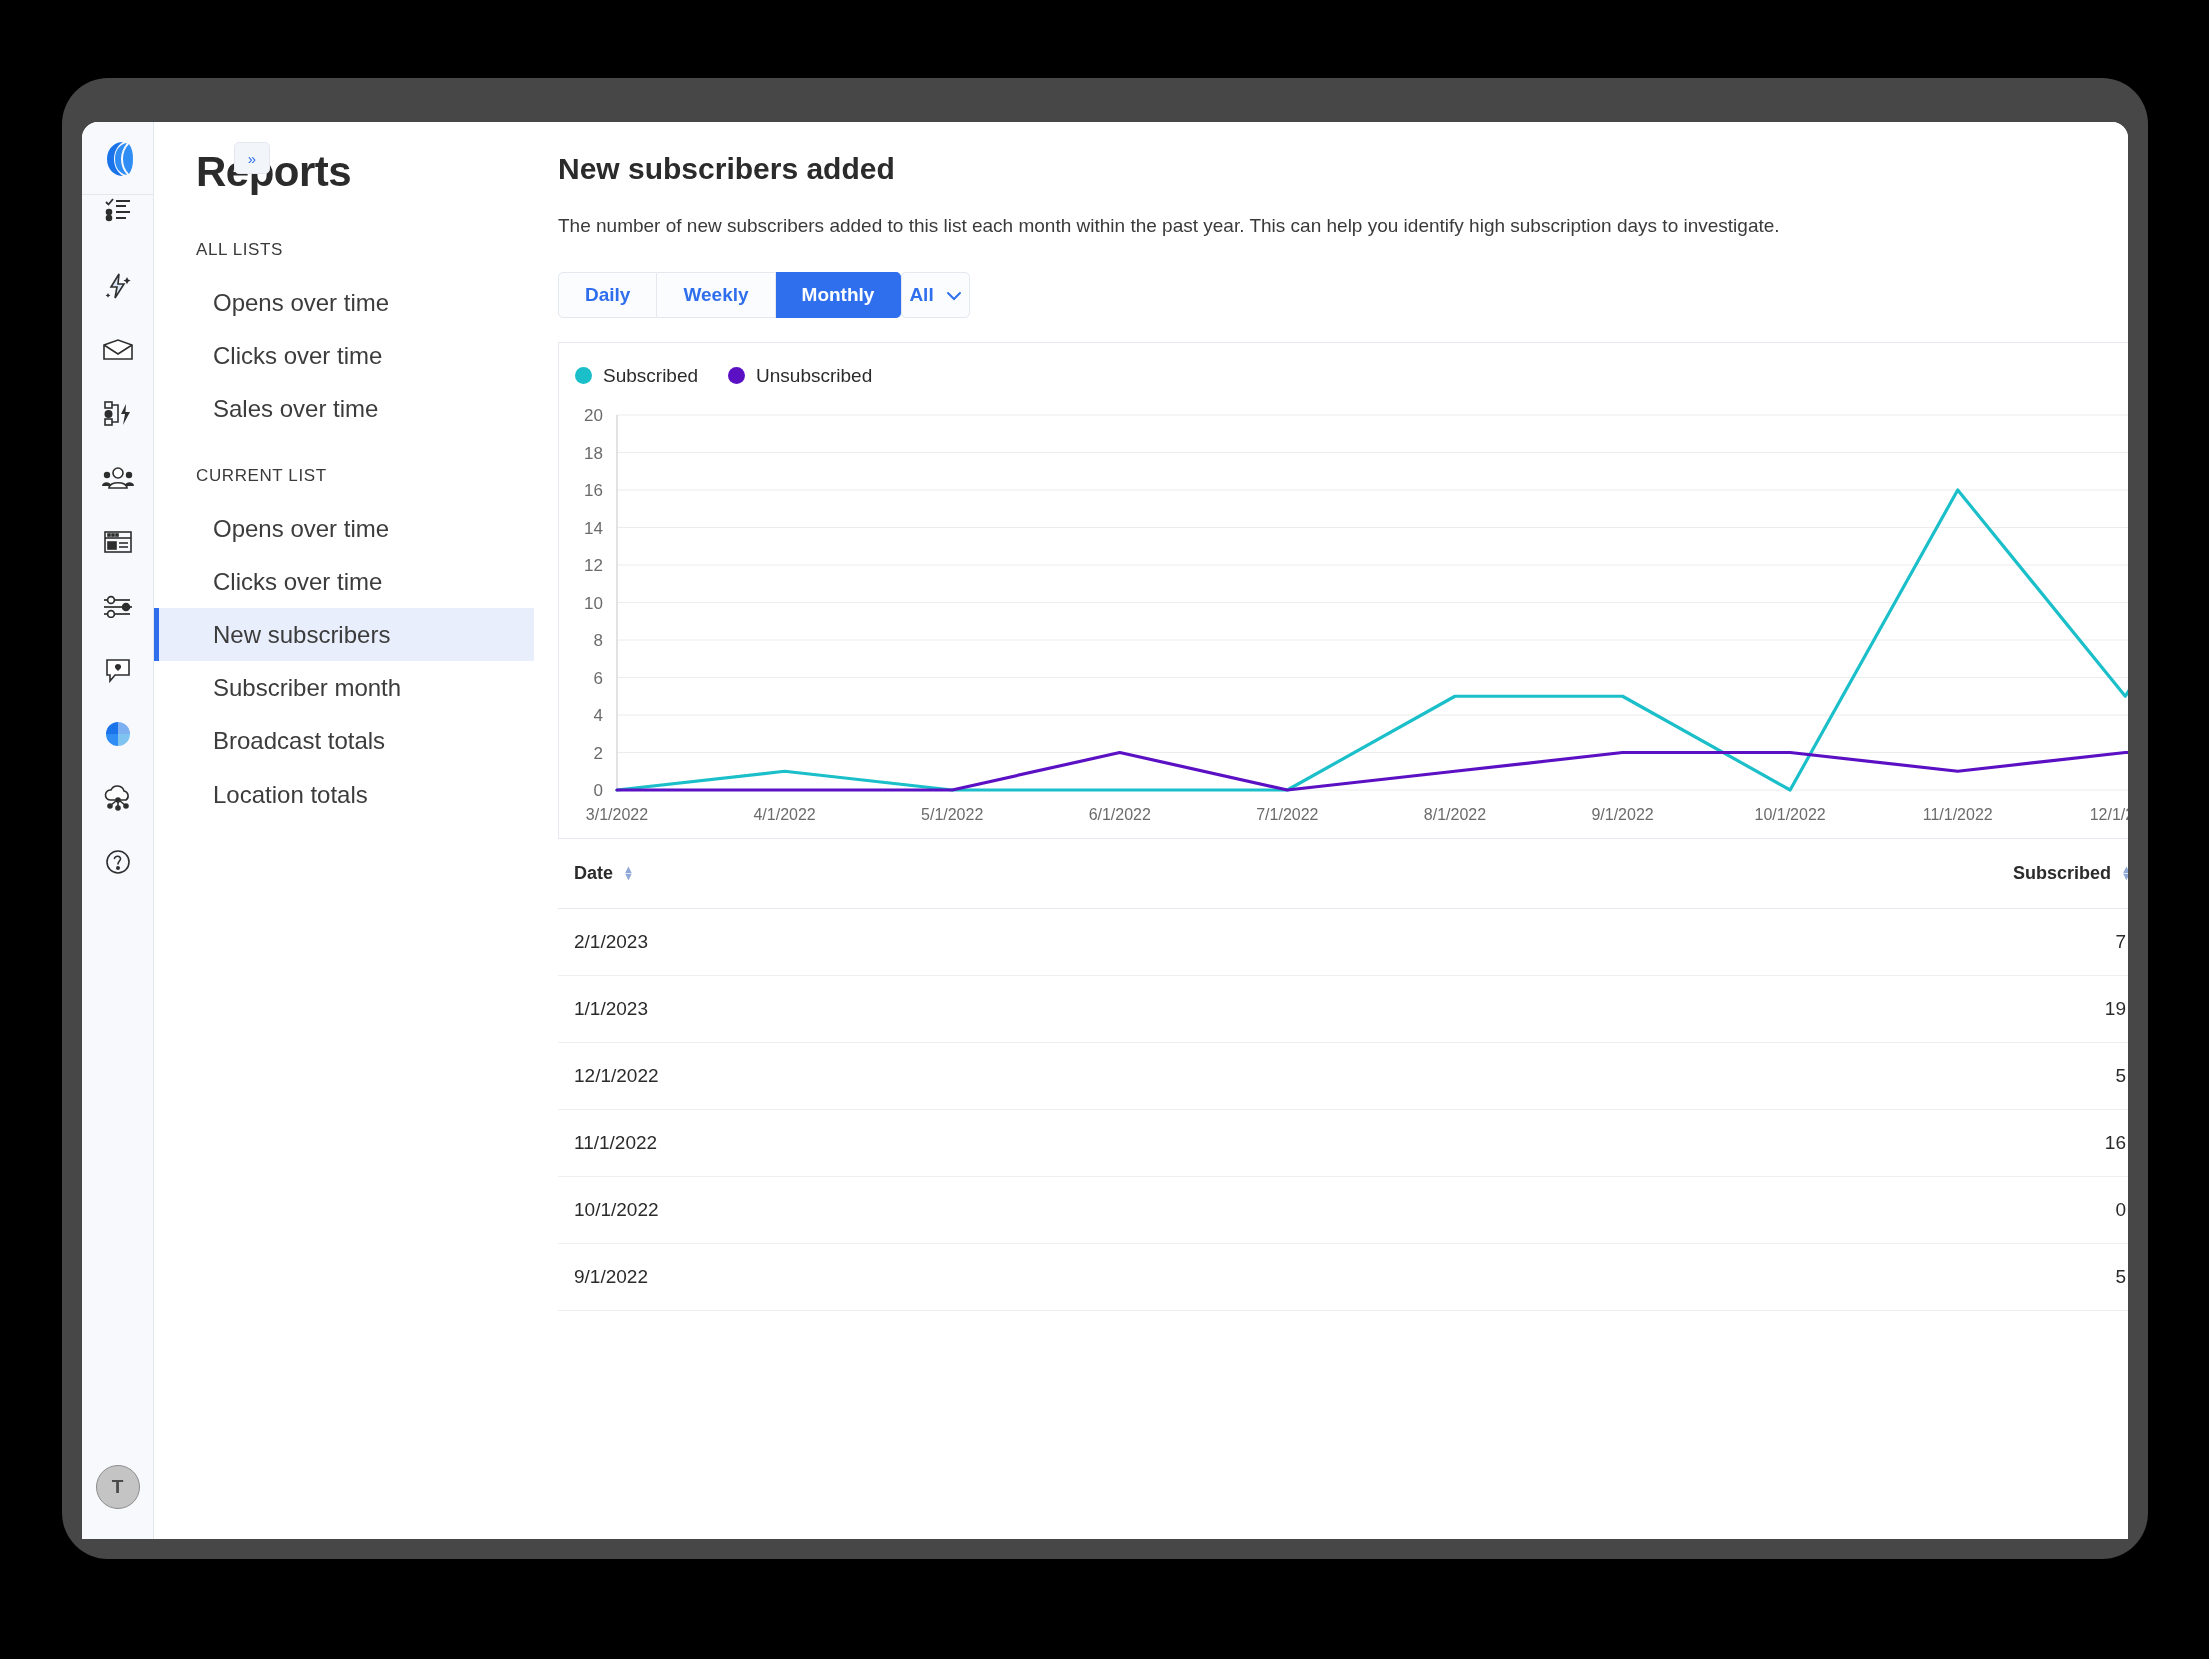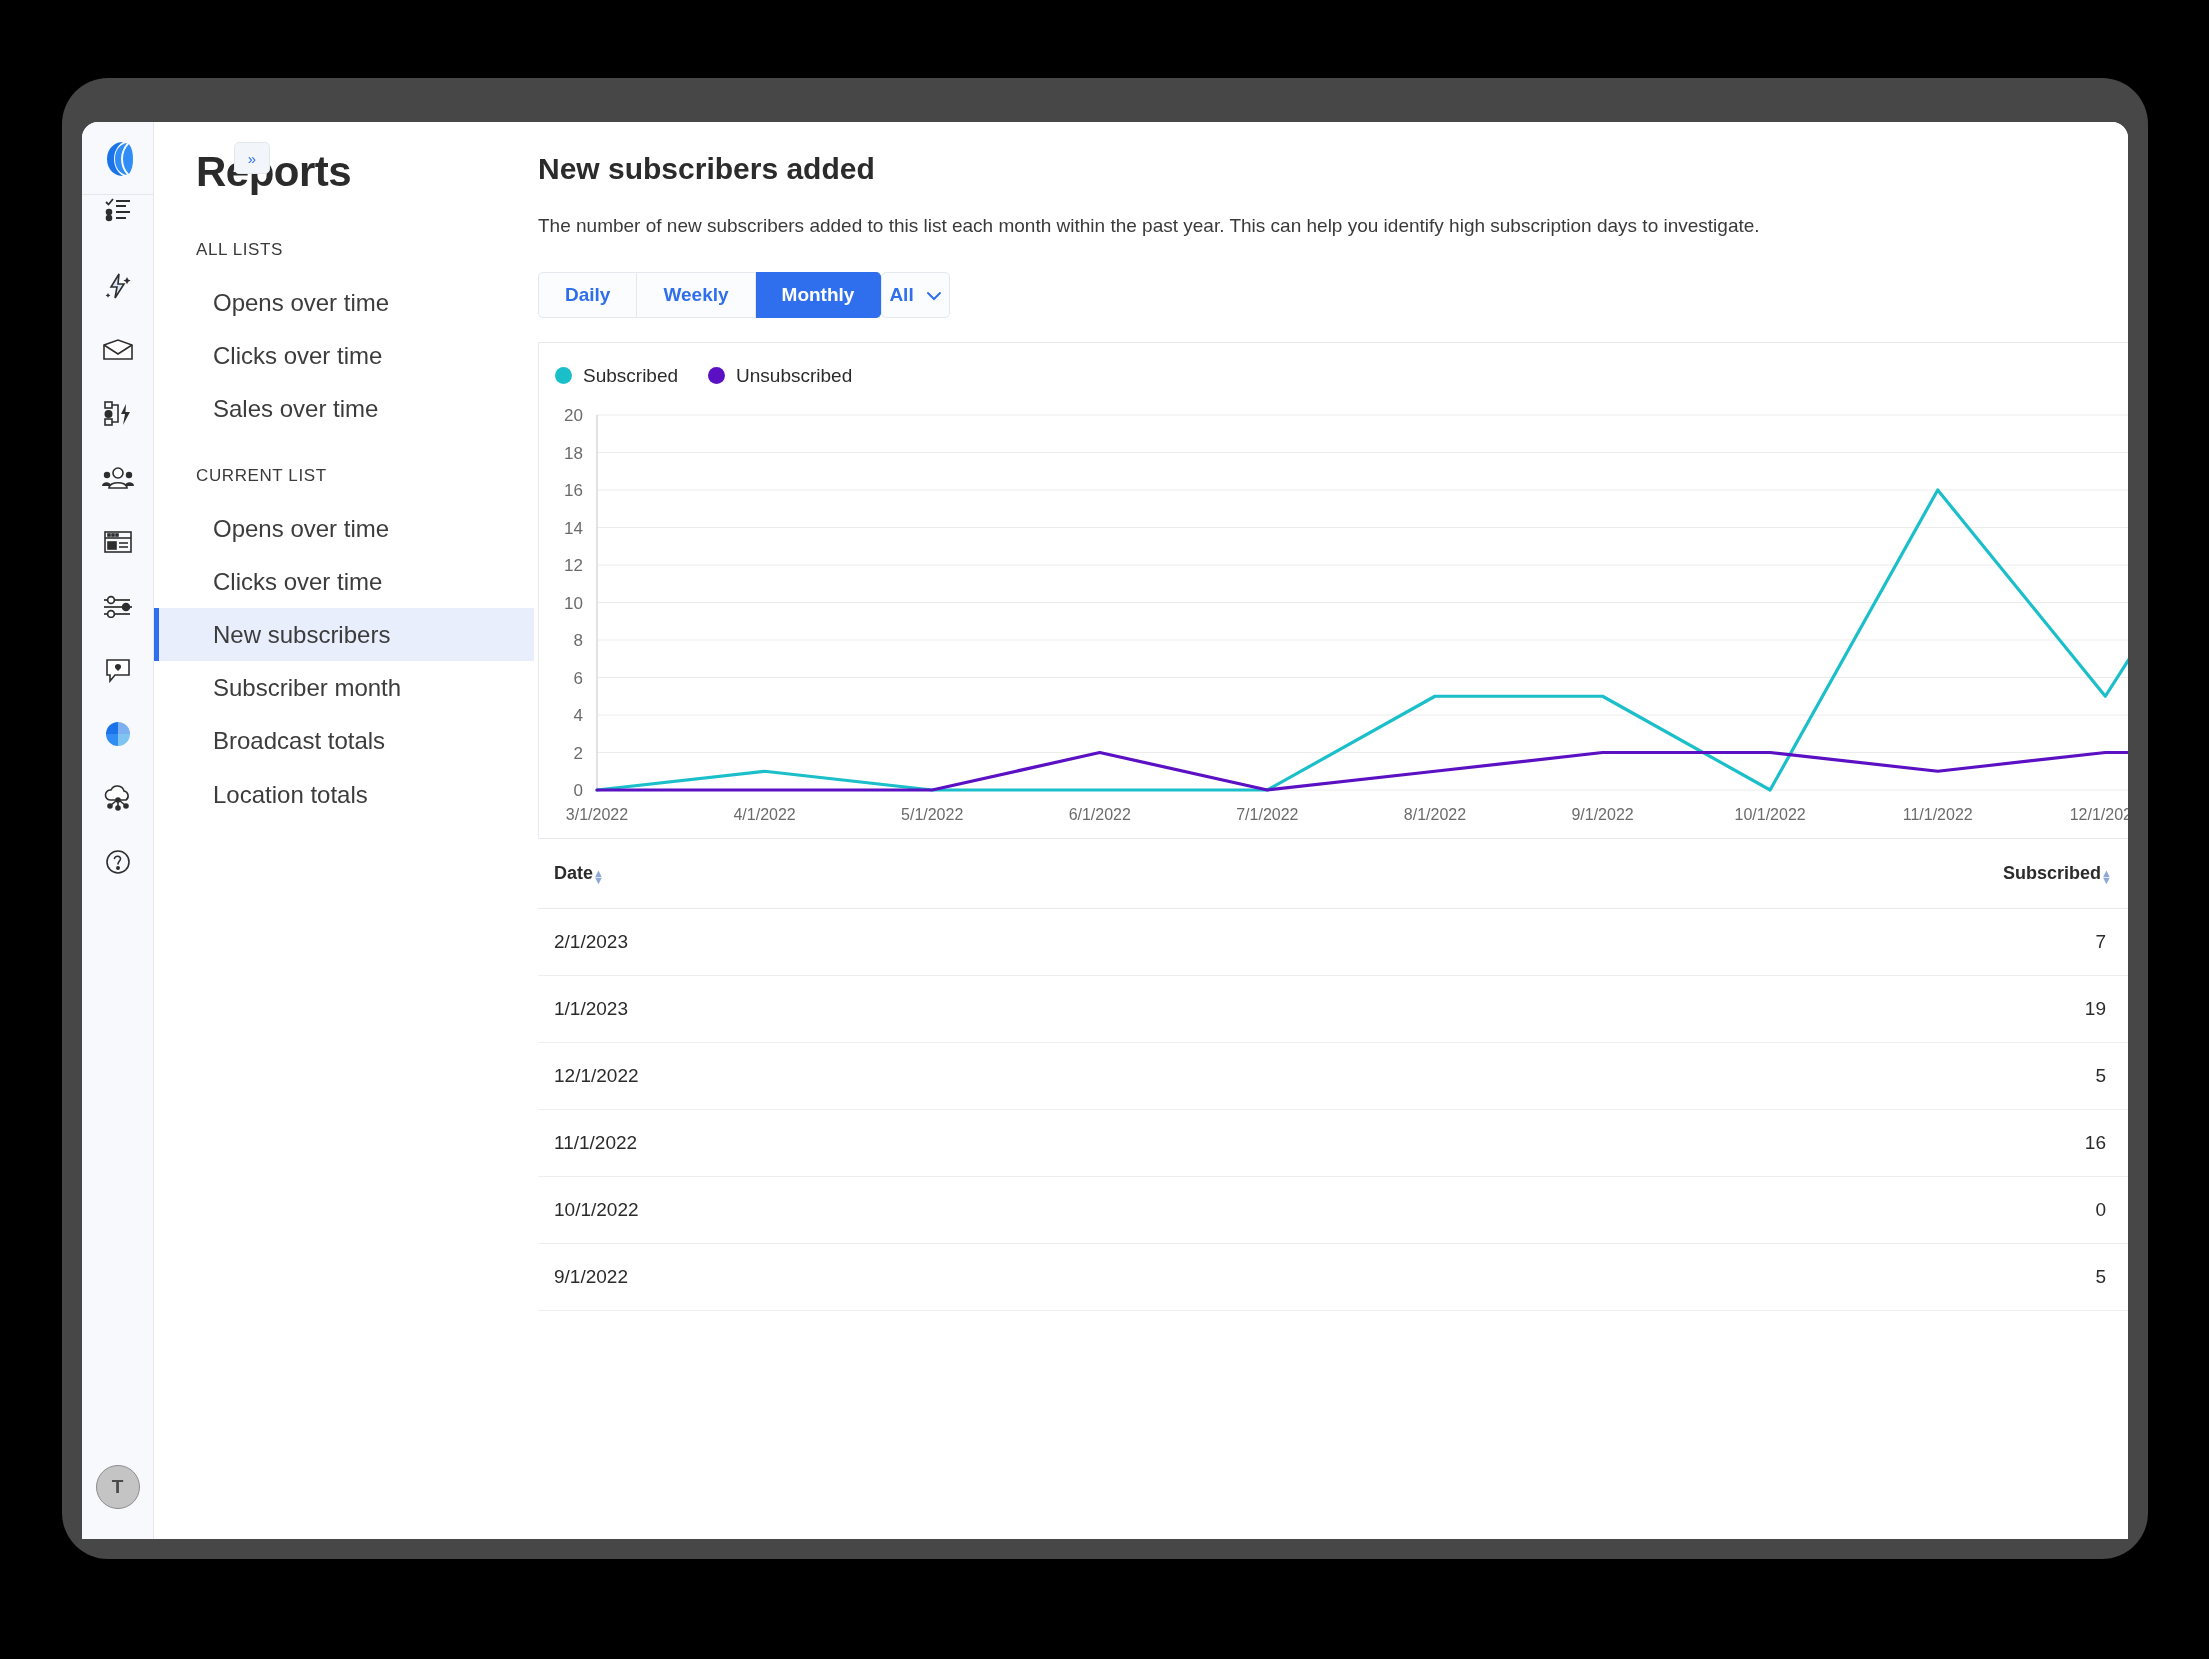--- a/index.html
+++ b/index.html
@@ -120,20 +120,21 @@
     border-left: 5px solid #2f6fed;
   }
 
   
   #main {
     flex: 1 1 auto;
     background: #ffffff;
     padding: 30px 0 0 0;
     overflow: hidden;
     position: relative;
+    margin-left: 20px;
   }
   #report-title {
     font-size: 30px;
     font-weight: bold;
     color: #2b2b2b;
     padding: 0 0 0 4px;
   }
   #report-desc {
     font-size: 19px;
     color: #3a3a3a;
@@ -214,21 +215,21 @@
   }
   #data-table th {
     font-size: 18px;
     font-weight: bold;
     color: #2b2b2b;
     text-align: left;
     padding: 24px 0 24px 16px;
     border-bottom: 1px solid #e7e9ee;
   }
   #data-table th.num { text-align: right; padding-right: 56px; }
-  .th-inner { display: inline-flex; align-items: flex-end; }
+  .th-inner { display: inline-flex; align-items: center; gap: 10px; }
   .sort-arrows {
     display: inline-flex; flex-direction: column; gap: 3px;
     color: #8fa8d8; line-height: 0.6; font-size: 11px;
   }
   #data-table td {
     font-size: 19px;
     color: #2b2b2b;
     padding: 22px 0 22px 16px;
     border-bottom: 1px solid #eceef2;
   }

